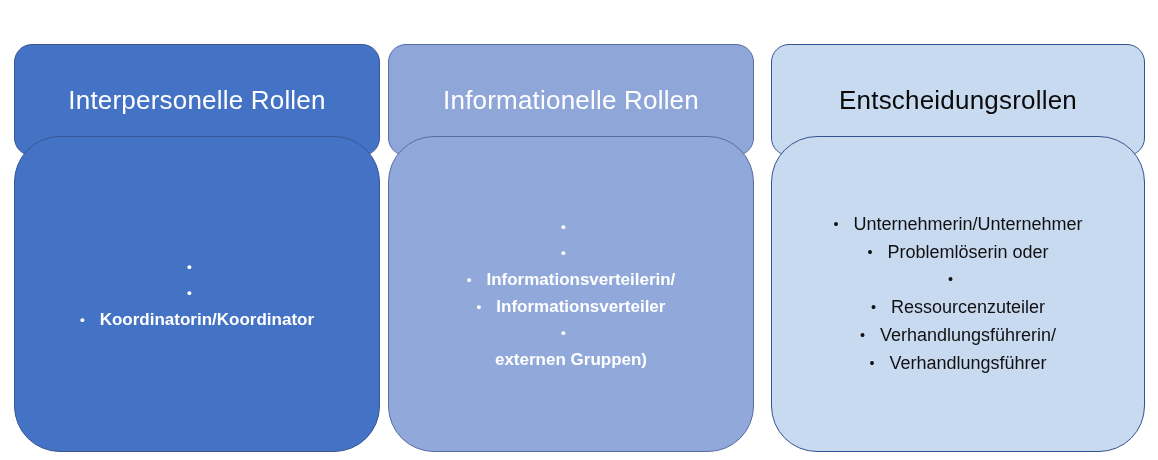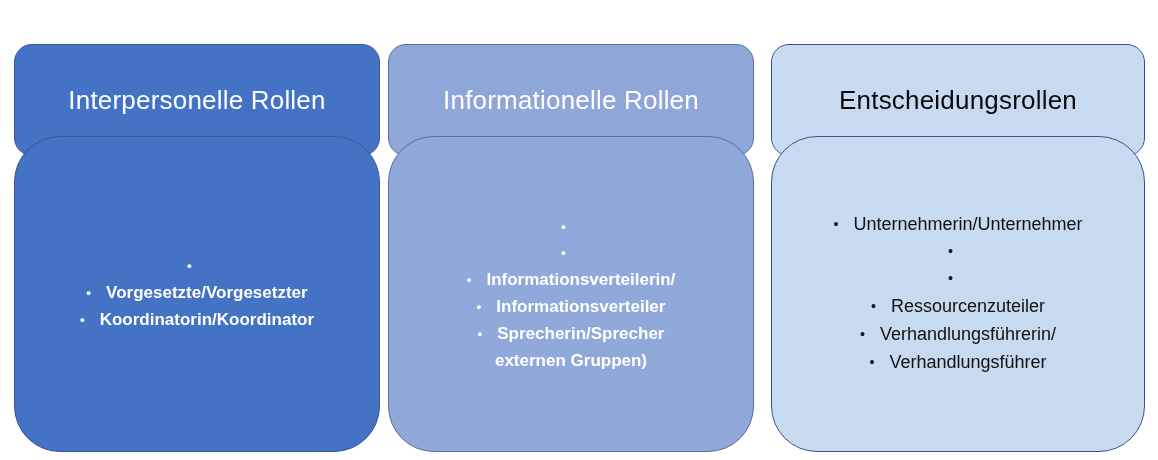--- a/index.html
+++ b/index.html
@@ -87,21 +87,20 @@
   <div class="col col--1" style="--header-fill: #4472C4; --header-border: #3A5795; --header-text: #FFFFFF; --body-fill: #4472C4; --body-border: #3A5795; --body-text: #FFFFFF;">
     <div class="header-box">
       <span class="header-text">Interpersonelle Rollen</span>
     </div>
     <div class="body-box">
         <div class="line">
           <span class="bullet">•</span>
         </div>
         <div class="line">
           <span class="bullet">•</span>
-          <span class="line-text">Vorgesetzte/Vorgesetzter</span>
         </div>
         <div class="line">
           <span class="bullet">•</span>
           <span class="line-text">Koordinatorin/Koordinator</span>
         </div>
       </div>
   </div>
 
   <div class="col col--2" style="--header-fill: #8FA6D9; --header-border: #5A6DA3; --header-text: #FFFFFF; --body-fill: #91A8DA; --body-border: #5A6DA3; --body-text: #FFFFFF;">
     <div class="header-box">
@@ -117,39 +116,39 @@
         <div class="line">
           <span class="bullet">•</span>
           <span class="line-text">Informationsverteilerin/</span>
         </div>
         <div class="line">
           <span class="bullet">•</span>
           <span class="line-text">Informationsverteiler</span>
         </div>
         <div class="line">
           <span class="bullet">•</span>
-          <span class="line-text">Sprecherin/Sprecher</span>
         </div>
         <div class="line">
           <span class="line-text">externen Gruppen)</span>
         </div>
       </div>
   </div>
 
   <div class="col col--3" style="--header-fill: #C7DAF0; --header-border: #37538F; --header-text: #0A0A0A; --body-fill: #C7DAF0; --body-border: #37538F; --body-text: #111111;">
     <div class="header-box">
       <span class="header-text">Entscheidungsrollen</span>
     </div>
     <div class="body-box">
         <div class="line">
           <span class="bullet">•</span>
           <span class="line-text">Unternehmerin/Unternehmer</span>
         </div>
         <div class="line">
           <span class="bullet">•</span>
+          <span class="line-text">Problemlöserin oder</span>
         </div>
         <div class="line">
           <span class="bullet">•</span>
         </div>
         <div class="line">
           <span class="bullet">•</span>
           <span class="line-text">Ressourcenzuteiler</span>
         </div>
         <div class="line">
           <span class="bullet">•</span>

